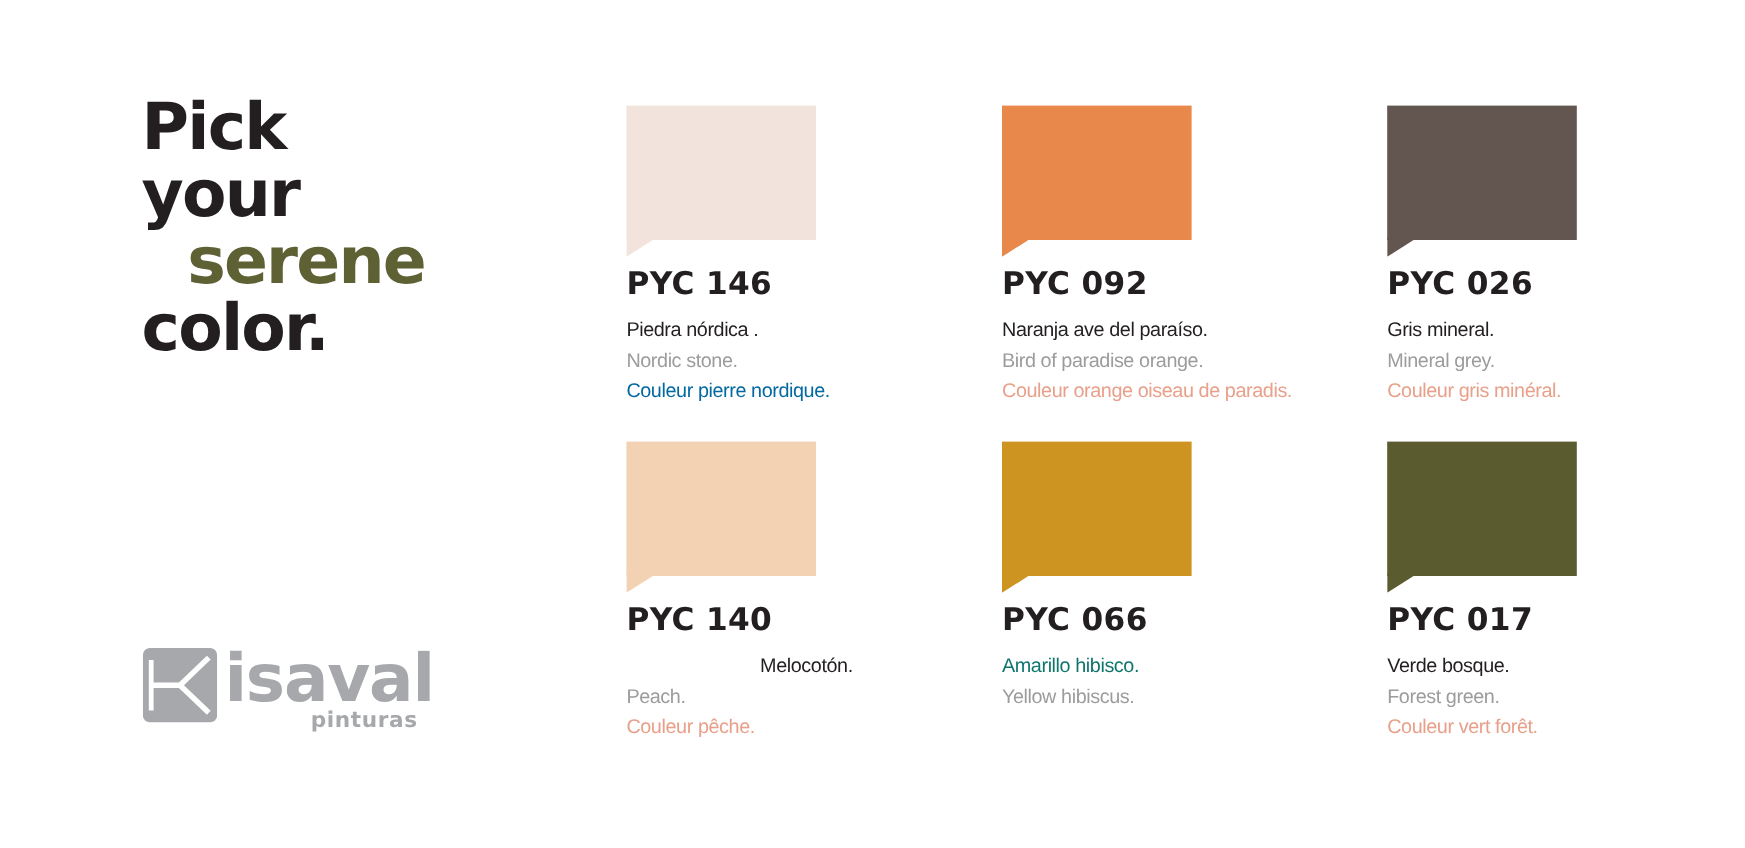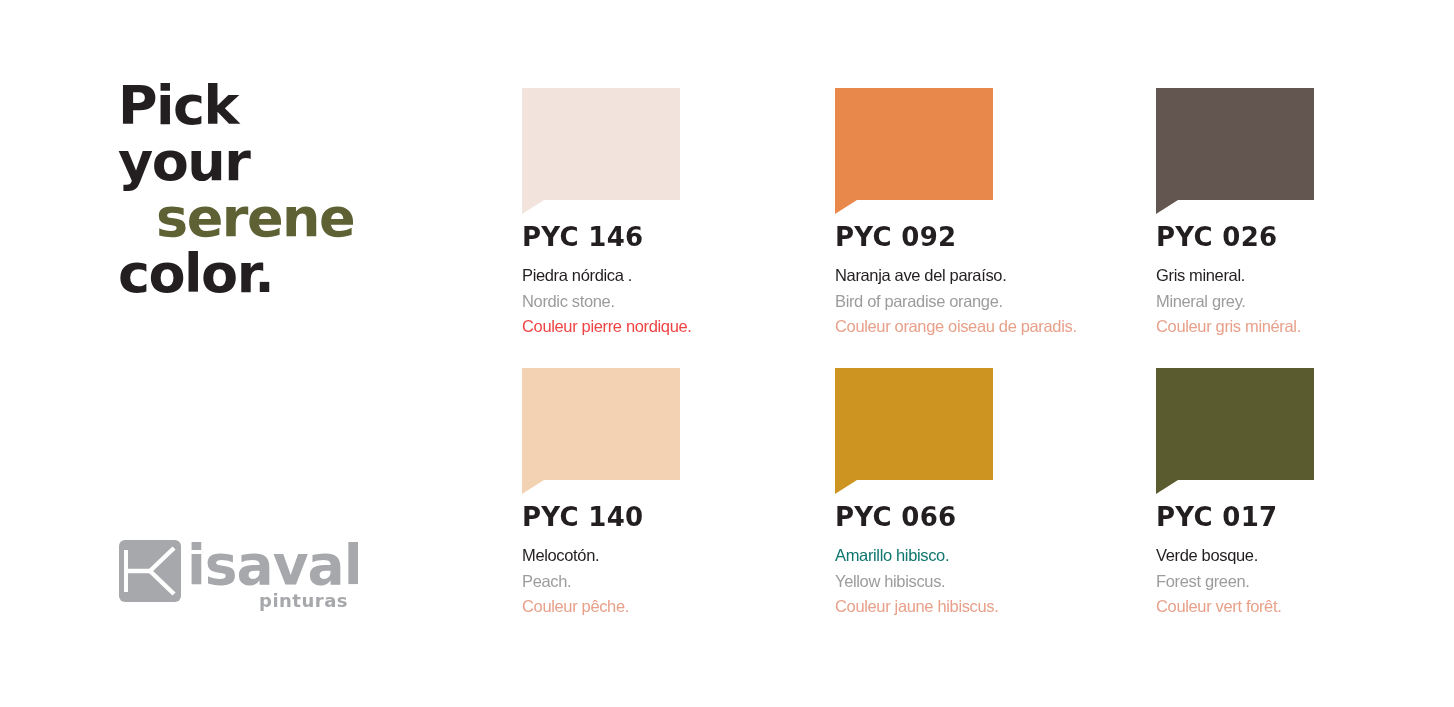--- a/index.html
+++ b/index.html
@@ -185,21 +185,21 @@
     <div class="swatch-chip">
       <div class="chip-body" style="background: rgb(242, 228, 220);"></div>
       <svg class="chip-tail-svg" viewBox="0 0 24 16">
         <polygon points="0,0 22,2 0,16" fill="#f2e4dc"></polygon>
       </svg>
     </div>
     <div class="swatch-code">PYC 146</div>
     <div class="swatch-names">
       <div class="swatch-name name-es" style="color: rgb(35, 31, 32);">Piedra nórdica .</div>
       <div class="swatch-name name-en" style="color: rgb(156, 156, 156);">Nordic stone.</div>
-      <div class="swatch-name name-fr" style="color: #ef4444;">Couleur pierre nordique.</div>
+      <div class="swatch-name name-fr" style="color: #0369a1;">Couleur pierre nordique.</div>
     </div>
   </div>
 
   <div class="swatch-card row-0 col-1">
     <div class="swatch-chip">
       <div class="chip-body" style="background: rgb(232, 136, 74);"></div>
       <svg class="chip-tail-svg" viewBox="0 0 24 16">
         <polygon points="0,0 22,2 0,16" fill="#e8884a"></polygon>
       </svg>
     </div>
@@ -228,38 +228,37 @@
 
   <div class="swatch-card row-1 col-0">
     <div class="swatch-chip">
       <div class="chip-body" style="background: rgb(242, 210, 179);"></div>
       <svg class="chip-tail-svg" viewBox="0 0 24 16">
         <polygon points="0,0 22,2 0,16" fill="#f2d2b3"></polygon>
       </svg>
     </div>
     <div class="swatch-code">PYC 140</div>
     <div class="swatch-names">
-      <div class="swatch-name name-es" style="color: rgb(35, 31, 32);">Melocotón.</div>
+      <div class="swatch-name name-es" style="color: rgb(35, 31, 32); text-align: center;">Melocotón.</div>
       <div class="swatch-name name-en" style="color: rgb(156, 156, 156);">Peach.</div>
       <div class="swatch-name name-fr" style="color: rgb(232, 160, 138);">Couleur pêche.</div>
     </div>
   </div>
 
   <div class="swatch-card row-1 col-1">
     <div class="swatch-chip">
       <div class="chip-body" style="background: rgb(206, 148, 33);"></div>
       <svg class="chip-tail-svg" viewBox="0 0 24 16">
         <polygon points="0,0 22,2 0,16" fill="#ce9421"></polygon>
       </svg>
     </div>
     <div class="swatch-code">PYC 066</div>
     <div class="swatch-names">
       <div class="swatch-name name-es" style="color: #0f766e;">Amarillo hibisco.</div>
       <div class="swatch-name name-en" style="color: rgb(156, 156, 156);">Yellow hibiscus.</div>
-      <div class="swatch-name name-fr" style="color: rgb(232, 160, 138);">Couleur jaune hibiscus.</div>
     </div>
   </div>
 
   <div class="swatch-card row-1 col-2">
     <div class="swatch-chip">
       <div class="chip-body" style="background: rgb(90, 91, 46);"></div>
       <svg class="chip-tail-svg" viewBox="0 0 24 16">
         <polygon points="0,0 22,2 0,16" fill="#5a5b2e"></polygon>
       </svg>
     </div>

